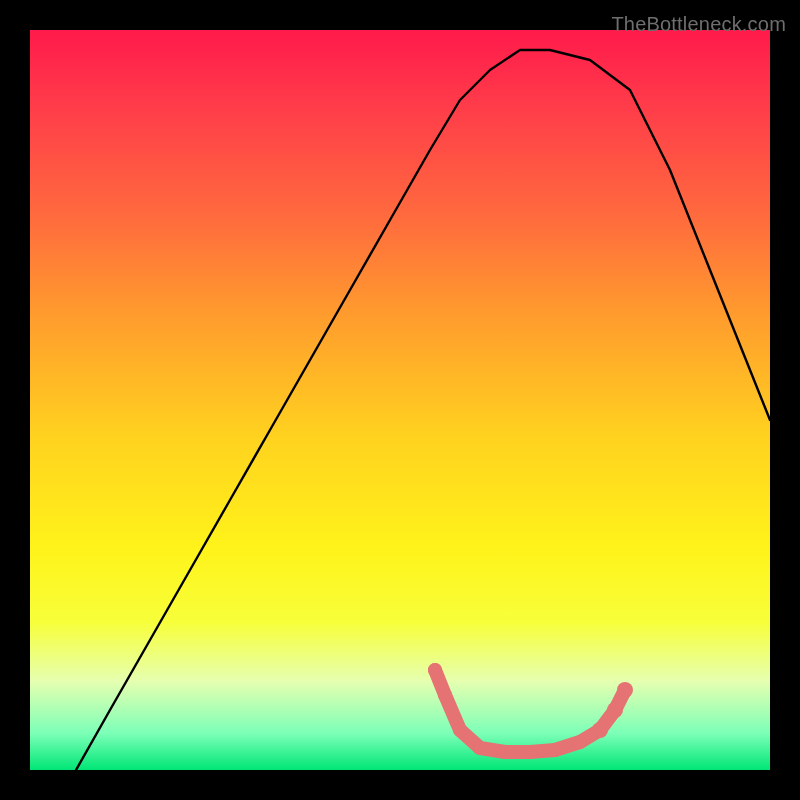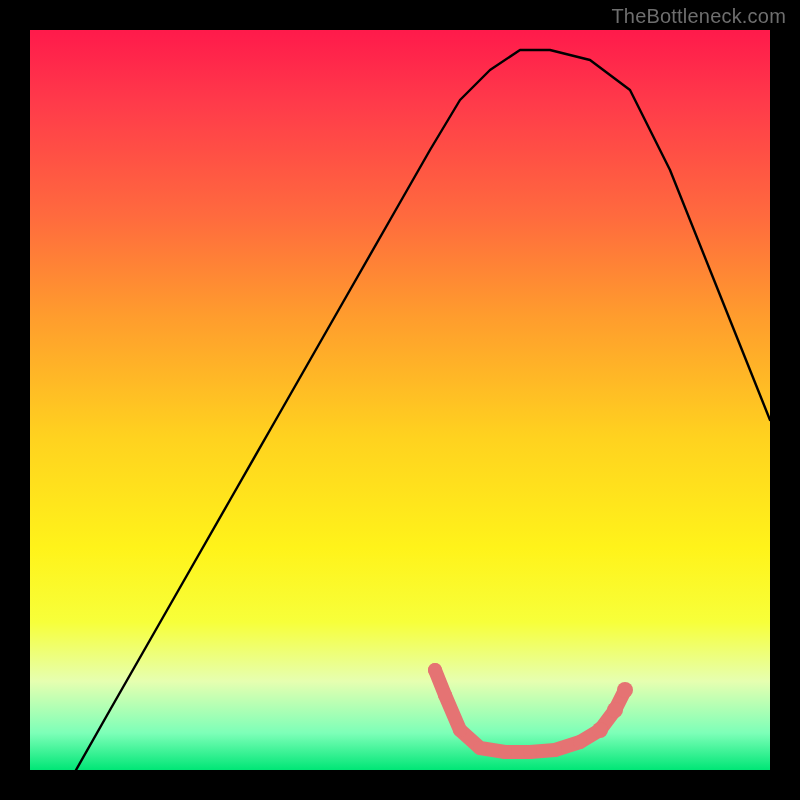--- a/index.html
+++ b/index.html
@@ -31,21 +31,21 @@
       #ffd21f 55%,
       #fff31a 70%,
       #f7ff3a 80%,
       #e6ffb0 88%,
       #7dffb8 95%,
       #00e676 100%
     );
   }
   .watermark {
     position: absolute;
-    top: 5px;
+    top: 13px;
     right: 14px;
     color: #6e6e6e;
     font-size: 20px;
     font-weight: 500;
     z-index: 10;
     letter-spacing: 0.2px;
   }
   svg.plot {
     position: absolute;
     inset: 0;

